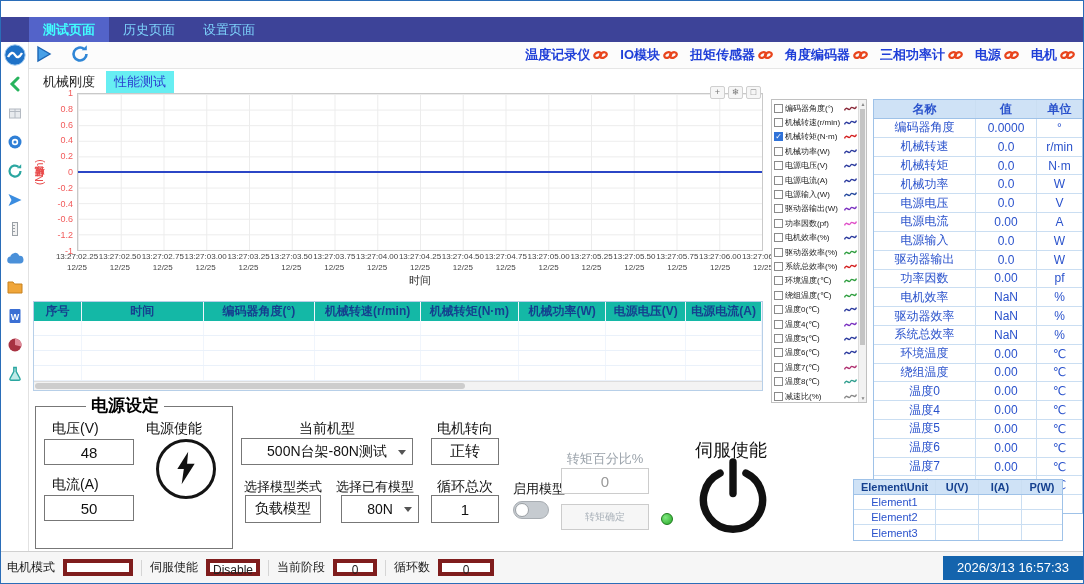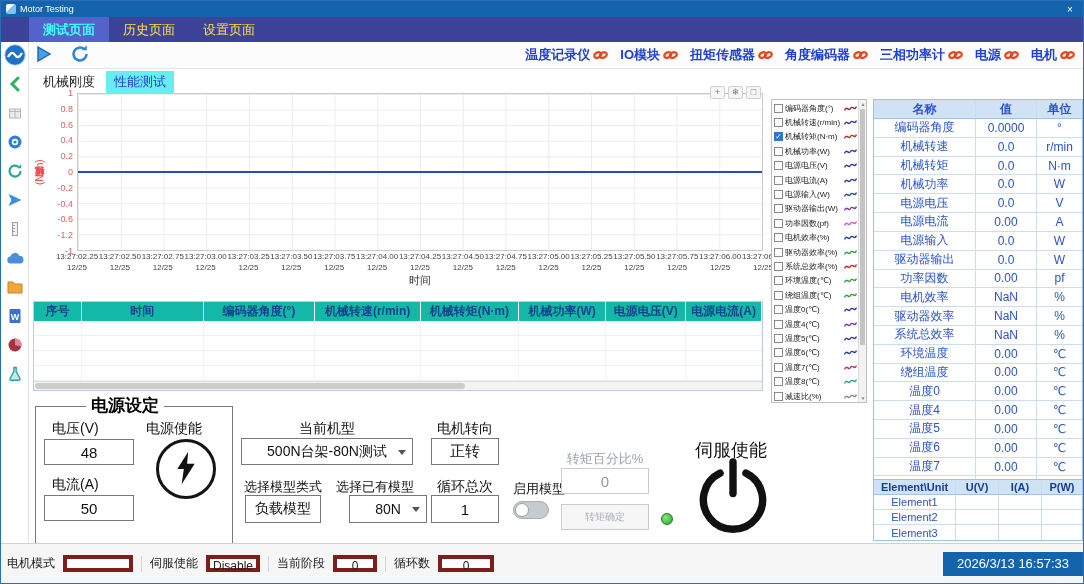--- a/index.html
+++ b/index.html
@@ -8,21 +8,21 @@
 
   
   .titlebar { position:absolute; top:0; left:0; right:0; height:16px; background:#1464ad; color:#fff;
               display:flex; align-items:center; gap:4px; padding:0 5px; font-size:9px; }
   .title-icon { width:10px; height:10px; border-radius:2px; background:linear-gradient(135deg,#ffffff 45%,#7ec3ff 45%); }
   .close-btn { margin-left:auto; width:16px; text-align:center; font-size:10px; cursor:default; }
 
   
   .menubar { position:absolute; top:16px; left:0; right:0; height:25px; background:#3d4398;
              display:flex; align-items:stretch; padding-left:28px; }
-  .menu-tab { color:#fde047; font-size:13px; display:flex; align-items:center; padding:0 14px; }
+  .menu-tab { color:#7dd3fc; font-size:13px; display:flex; align-items:center; padding:0 14px; }
   .menu-tab.active { background:#5363c9; color:#41ffff; font-weight:bold; }
 
   
   .toolbar { position:absolute; top:41px; left:28px; right:0; height:27px; background:#fcfcfc;
              border-bottom:1px solid #e6e6e6; display:flex; align-items:center; padding-left:6px; gap:18px; }
   .tool-btn { background:none; border:none; display:flex; align-items:center; cursor:default; }
   .devices { margin-left:auto; display:flex; gap:12px; padding-right:8px; align-items:center; }
   .device { display:flex; align-items:center; gap:3px; }
   .device-label { color:#1f3fd8; font-weight:bold; font-size:13px; white-space:nowrap; }
   .device-icon { display:flex; align-items:center; }
@@ -92,21 +92,21 @@
   .vt-body { flex:1; display:flex; flex-direction:column; }
   .vt-row { flex:1; display:flex; border-bottom:1px solid #cadef2; }
   .vt-row:last-child { border-bottom:none; }
   .vt-cell { display:flex; align-items:center; justify-content:center; font-size:12px; color:#2a52cc;
              overflow:hidden; white-space:nowrap; }
   .vt-c0 { width:102px; border-right:1px solid #cadef2; }
   .vt-c1 { width:61px; border-right:1px solid #cadef2; }
   .vt-c2 { flex:1; }
 
   
-  .element-table { position:absolute; top:478px; left:872px; width:210px; border:1px solid #9fc2e8; background:#fff; }
+  .element-table { position:absolute; top:478px; left:852px; width:210px; border:1px solid #9fc2e8; background:#fff; }
   .et-row { display:flex; height:15px; border-bottom:1px solid #cadef2; }
   .et-row:last-child { border-bottom:none; }
   .et-header { background:#cfe2f6; border-bottom:1px solid #9fc2e8; }
   .et-cell { display:flex; align-items:center; justify-content:center; font-size:11px; color:#2a52cc;
              border-right:1px solid #cadef2; overflow:hidden; white-space:nowrap; }
   .et-cell:last-child { border-right:none; }
   .et-header .et-cell { color:#15408f; font-weight:bold; }
   .et-c0 { width:82px; } .et-c1 { width:43px; } .et-c2 { width:43px; } .et-c3 { flex:1; }
 
   
@@ -135,39 +135,34 @@
   .disabled-label { color:#9aa2aa !important; }
   .tp-input { border:1.5px solid #ccc !important; color:#999 !important; }
   .tc-btn { position:absolute; top:503px; left:560px; width:88px; height:26px; background:#f6f6f6;
             border:1.5px solid #ccc; color:#a8b0b8; font-size:10px; display:flex; align-items:center; justify-content:center; }
   .led { position:absolute; top:512px; left:660px; width:12px; height:12px; border-radius:50%;
          background:radial-gradient(circle at 35% 35%, #7fe87f, #28a828); border:1px solid #1d7a1d; }
   .servo-btn { position:absolute; top:456px; left:692px; width:80px; height:92px; background:none; border:none;
                display:flex; align-items:flex-start; justify-content:center; cursor:default; }
 
   
-  .statusbar { position:absolute; bottom:0; left:0; right:0; height:40px; background:#f6f6f6;
+  .statusbar { position:absolute; bottom:0; left:0; right:0; height:32px; background:#f6f6f6;
                border-top:1px solid #d0d0d0; display:flex; align-items:center; gap:8px; padding-left:6px;
                font-size:12px; color:#222; }
   .sb-field { height:17px; border:4px solid #7f1d1d; background:#fff; text-align:center; font-size:12px;
               line-height:15px; }
   .sb-sep { width:1px; height:16px; background:#d5d5d5; }
   .sb-time { margin-left:auto; height:24px; background:#1464ad; color:#fff; display:flex; align-items:center;
              padding:0 14px; font-size:13px; }
 </style>
 </head>
 <body>
 
 <div class="window">
 
-  <div class="titlebar">
-    <div class="title-icon"></div>
-    <span>Motor Testing</span>
-    <span class="close-btn">×</span>
-  </div>
 
   <div class="menubar">
       <div class="menu-tab active">测试页面</div>
       <div class="menu-tab">历史页面</div>
       <div class="menu-tab">设置页面</div>
     </div>
 
   <div class="toolbar">
     <button class="tool-btn">
       <span>
@@ -918,21 +913,21 @@
     <span class="chevron"></span>
   </div>
 
   <div class="ctl-label" style="top:419px;left:430px;width:68px">电机转向</div>
   <div class="ctl-box" style="top:437px;left:430px;width:68px;height:27px">正转</div>
 
   <div class="ctl-label small" style="top:477px;left:238px;width:88px">选择模型类式</div>
   <div class="ctl-box" style="top:494px;left:244px;width:76px;height:28px;font-size:14px">负载模型</div>
 
   <div class="ctl-label small" style="top:477px;left:330px;width:88px">选择已有模型</div>
-  <div class="ctl-select" style="top:494px;left:348px;width:78px;height:28px">
+  <div class="ctl-select" style="top:494px;left:340px;width:78px;height:28px">
     <span>80N</span>
     <span class="chevron"></span>
   </div>
 
   <div class="ctl-label" style="top:477px;left:430px;width:68px">循环总次</div>
   <input class="ctl-input" style="top: 494px; left: 430px; width: 68px; height: 28px;" readonly="" value="1">
 
   <div class="ctl-label small" style="top:479px;left:506px;width:64px">启用模型</div>
   <div class="toggle">
     <div class="toggle-knob"></div>

